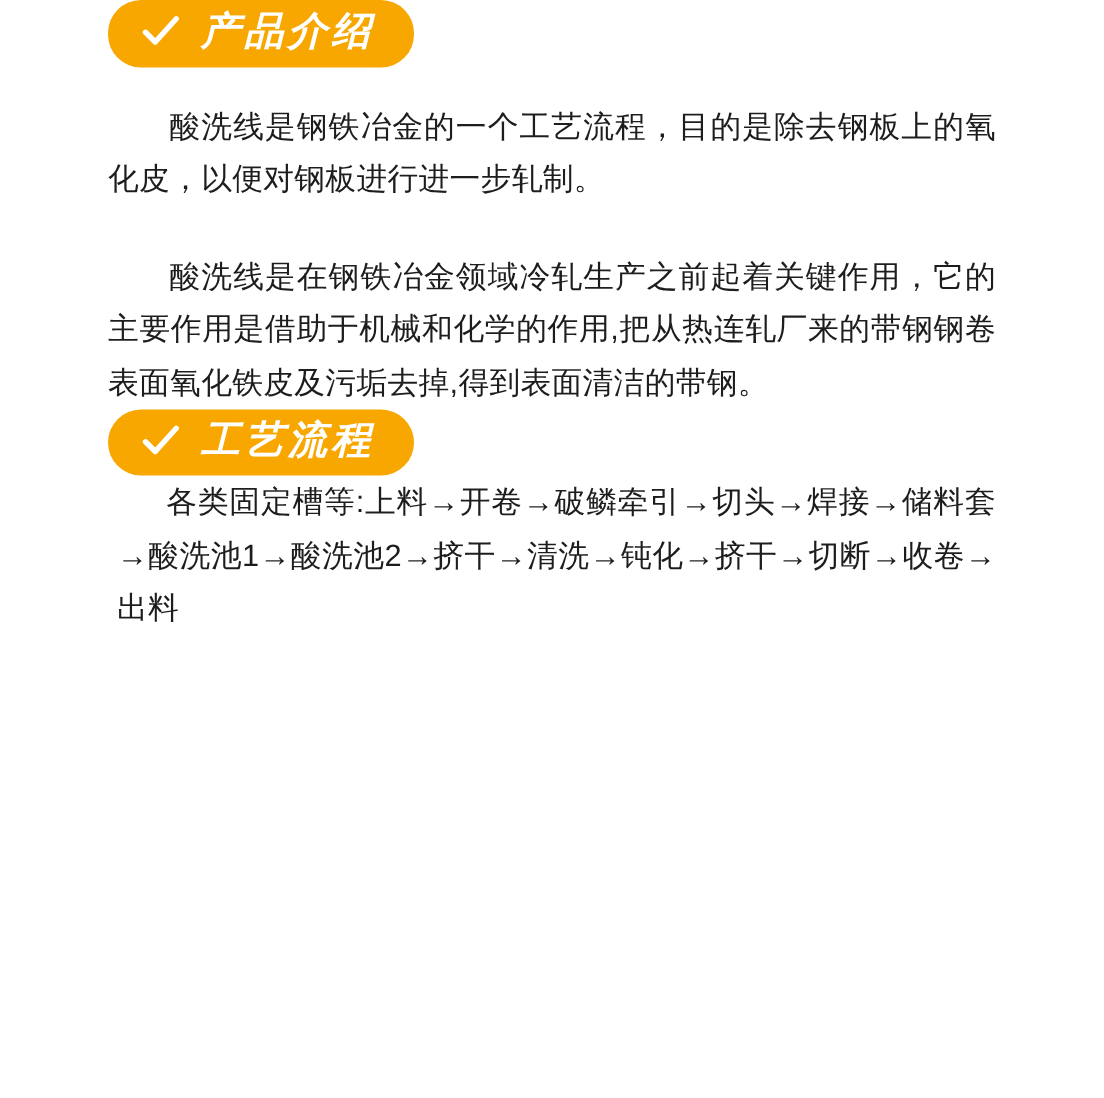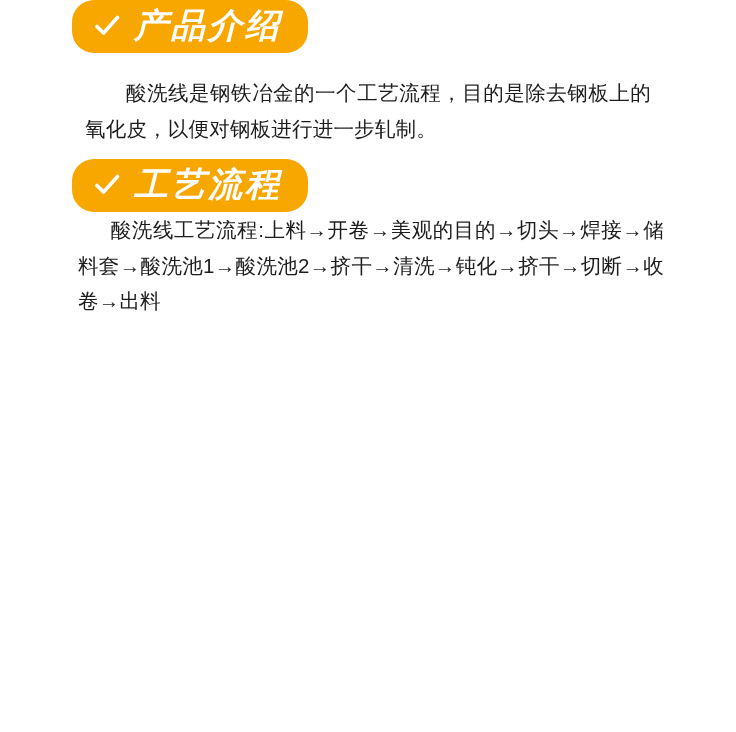--- a/index.html
+++ b/index.html
@@ -38,35 +38,35 @@
     display: inline-block;
     width: 26px;
     height: 26px;
     position: relative;
     flex: 0 0 auto;
   }
   .check-icon svg {
     display: block;
   }
   .section-title {
-    font-size: 34px;
+    font-size: 26px;
     font-weight: bold;
     font-style: italic;
     letter-spacing: 3px;
     color: #ffffff;
     line-height: 1.1;
     white-space: nowrap;
     font-family: "Liberation Serif", serif;
   }
   .para {
     font-size: 20.5px;
     line-height: 1.72;
     color: #1d1d1d;
     text-align: justify;
-    margin: 13px;
+    margin: 0;
     letter-spacing: 0.2px;
   }
   .indent {
     text-indent: 2em;
   }
   .block-1 {
     margin-top: 22px;
   }
   .block-2 {
     margin-top: 30px;
@@ -101,28 +101,29 @@
         <svg width="26" height="26" viewBox="0 0 26 26" xmlns="http://www.w3.org/2000/svg">
           <path d="M3 13.5 L9.5 20 L23.5 4.5" fill="none" stroke="#ffffff" stroke-width="3.6" stroke-linecap="round" stroke-linejoin="round"></path>
         </svg>
       </span>
       <span class="section-title">产品介绍</span>
     </div>
   </div>
 
   <p class="para indent block-1">酸洗线是钢铁冶金的一个工艺流程，目的是除去钢板上的氧化皮，以便对钢板进行进一步轧制。</p>
 
+  <p class="para indent block-2">酸洗线是在钢铁冶金领域冷轧生产之前起着关键作用，它的主要作用是借助于机械和化学的作用,把从热连轧厂来的带钢钢卷表面氧化铁皮及污垢去掉,得到表面清洁的带钢。</p>
 
   <div class="header-wrap header-2-wrap">
     <div class="section-header">
       <span class="check-icon">
         <svg width="26" height="26" viewBox="0 0 26 26" xmlns="http://www.w3.org/2000/svg">
           <path d="M3 13.5 L9.5 20 L23.5 4.5" fill="none" stroke="#ffffff" stroke-width="3.6" stroke-linecap="round" stroke-linejoin="round"></path>
         </svg>
       </span>
       <span class="section-title">工艺流程</span>
     </div>
   </div>
 
-  <p class="flow-text block-3">酸洗线工艺流程:上料→开卷→美观的目的→切头→焊接→储料套→酸洗池1→酸洗池2→挤干→清洗→钝化→挤干→切断→收卷→出料</p>
+  <p class="flow-text block-3">各类固定槽等:上料→开卷→破鳞牵引→切头→焊接→储料套→酸洗池1→酸洗池2→挤干→清洗→钝化→挤干→切断→收卷→出料</p>
 
 
 </div>
 
 </body></html>

